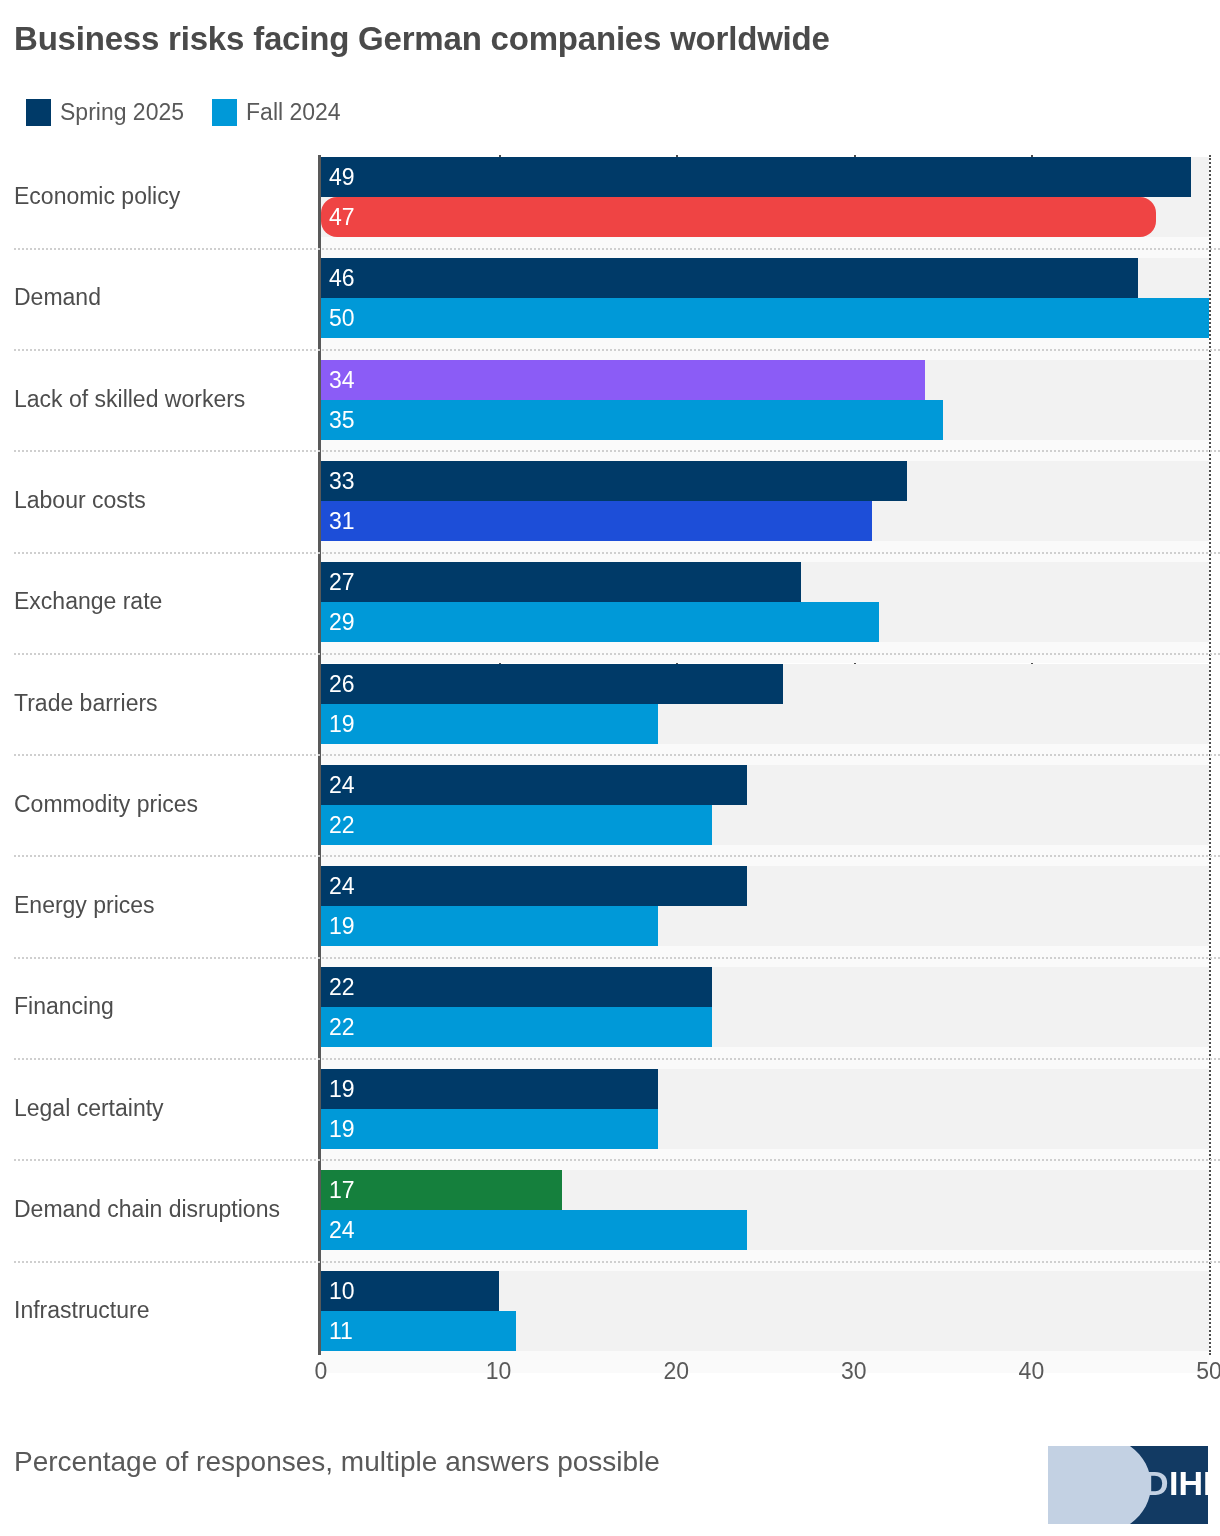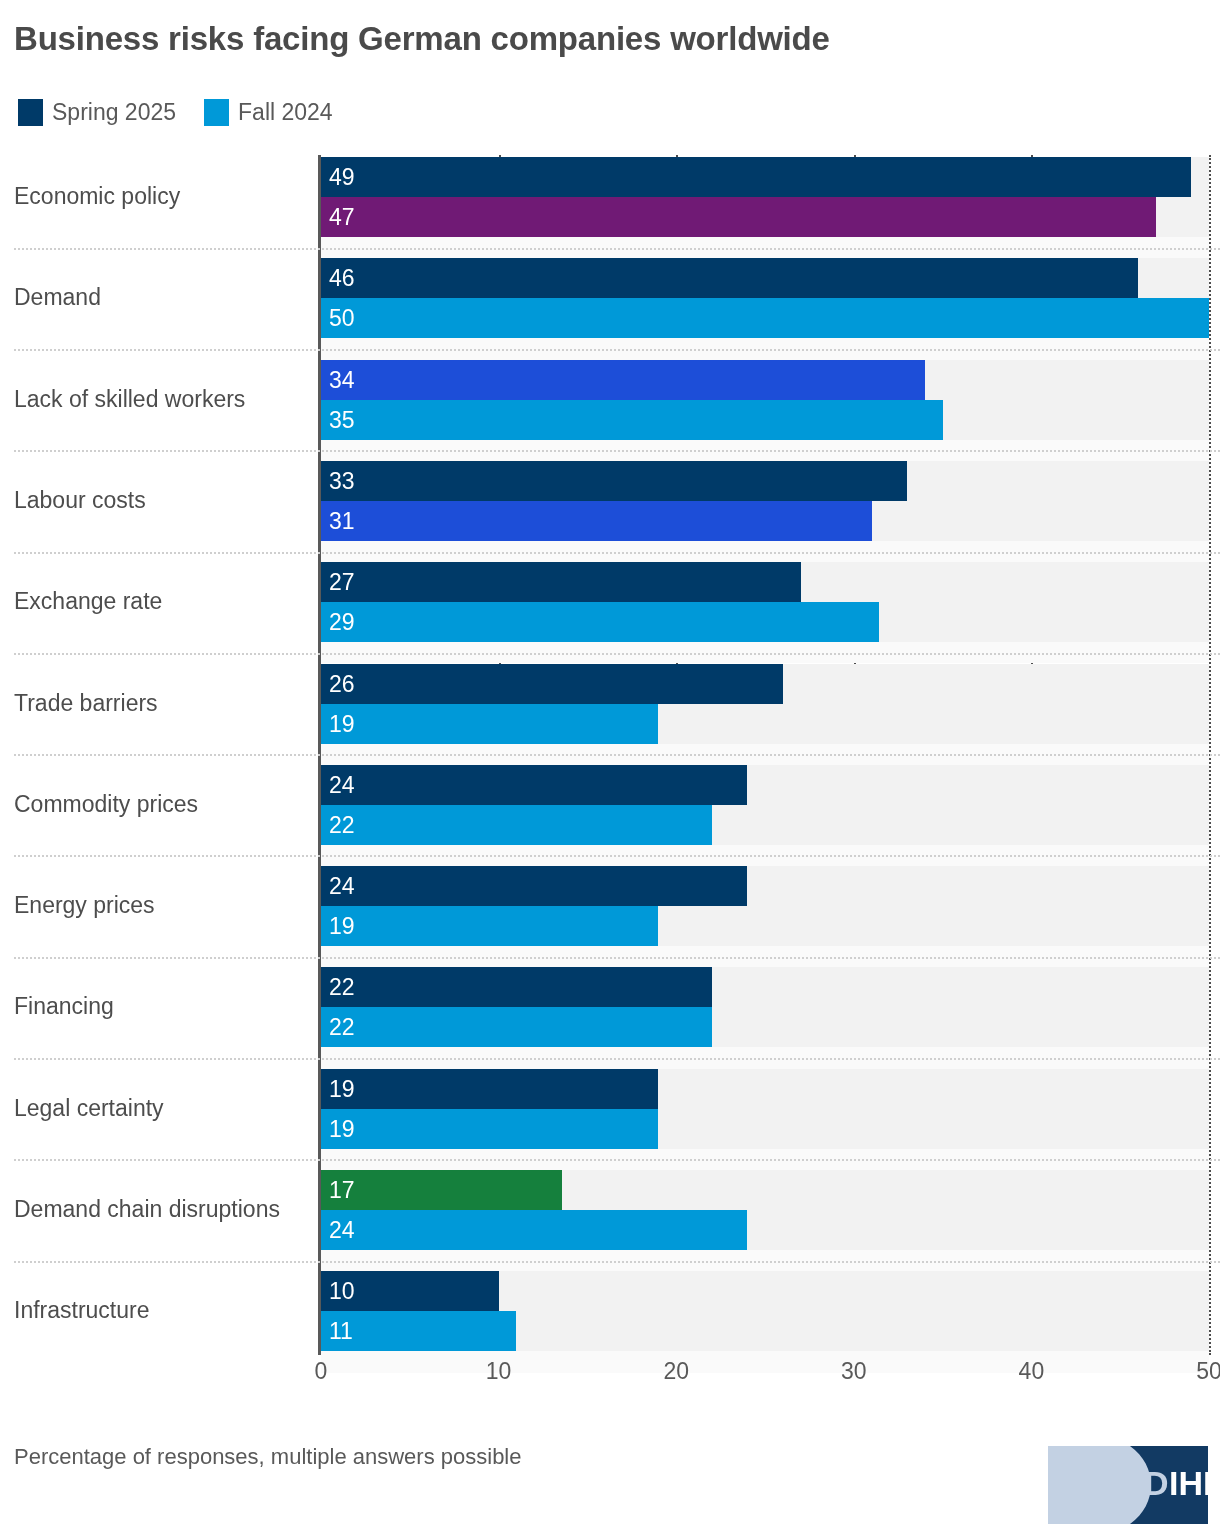--- a/index.html
+++ b/index.html
@@ -23,21 +23,21 @@
     top: 20px;
     font-size: 33px;
     font-weight: bold;
     color: #4a4a4a;
     letter-spacing: -0.2px;
     white-space: nowrap;
   }
 
   #legend {
     position: absolute;
-    left: 18px;
+    left: 26px;
     top: 98px;
     display: flex;
     align-items: center;
     gap: 28px;
     height: 28px;
   }
   .legend-item {
     display: flex;
     align-items: center;
     gap: 9px;
@@ -136,21 +136,21 @@
     color: #595959;
     transform: translateX(-50%);
     white-space: nowrap;
   }
 
   
   #footer-notes {
     position: absolute;
     left: 14px;
     top: 1440px;
-    font-size: 22px;
+    font-size: 28px;
     color: #595959;
     line-height: 1.55;
   }
   #footer-notes div { white-space: nowrap; }
 
   #logo {
     position: absolute;
     left: 1048px;
     top: 1446px;
     width: 160px;
@@ -184,41 +184,41 @@
       <div class="gridline" style="left: 1031.4px;"></div>
       <div class="gridline" style="left: 1209px;"></div>
     </div>
   <div id="categories">
       <div class="cat-group" style="top: 0px;">
         <div class="track" style="top: 7px; width: 888px; height: 80px;"></div>
         <div class="track" style="top: 87px; width: 888px; height: 21.3px; background: rgb(250, 250, 250);"></div>
         <div class="bar" style="top: 7px; width: 870.24px; background: rgb(0, 58, 104);">
           <span class="bar-value">49</span>
         </div>
-        <div class="bar" style="top: 47px; width: 834.72px; background: #701a75;">
+        <div class="bar" style="top: 47px; width: 834.72px; background: #ef4444; border-radius: 16px;">
           <span class="bar-value">47</span>
         </div>
         <div class="cat-label" style="top: 33px;">Economic policy</div>
       </div>
       <div class="cat-group" style="top: 0px;">
         <div class="track" style="top: 108.3px; width: 888px; height: 80px;"></div>
         <div class="track" style="top: 188.3px; width: 888px; height: 21.3px; background: rgb(250, 250, 250);"></div>
         <div class="bar" style="top: 108.3px; width: 816.96px; background: rgb(0, 58, 104);">
           <span class="bar-value">46</span>
         </div>
         <div class="bar" style="top: 148.3px; width: 888px; background: rgb(0, 153, 216);">
           <span class="bar-value">50</span>
         </div>
         <div class="cat-label" style="top: 134.3px;">Demand</div>
         <div class="row-sep" style="top: 97.65px;"></div>
       </div>
       <div class="cat-group" style="top: 0px;">
         <div class="track" style="top: 209.6px; width: 888px; height: 80px;"></div>
         <div class="track" style="top: 289.6px; width: 888px; height: 21.3px; background: rgb(250, 250, 250);"></div>
-        <div class="bar" style="top: 209.6px; width: 603.84px; background: #1d4ed8;">
+        <div class="bar" style="top: 209.6px; width: 603.84px; background: #8b5cf6;">
           <span class="bar-value">34</span>
         </div>
         <div class="bar" style="top: 249.6px; width: 621.6px; background: rgb(0, 153, 216);">
           <span class="bar-value">35</span>
         </div>
         <div class="cat-label" style="top: 235.6px;">Lack of skilled workers</div>
         <div class="row-sep" style="top: 198.95px;"></div>
       </div>
       <div class="cat-group" style="top: 0px;">
         <div class="track" style="top: 310.9px; width: 888px; height: 80px;"></div>

